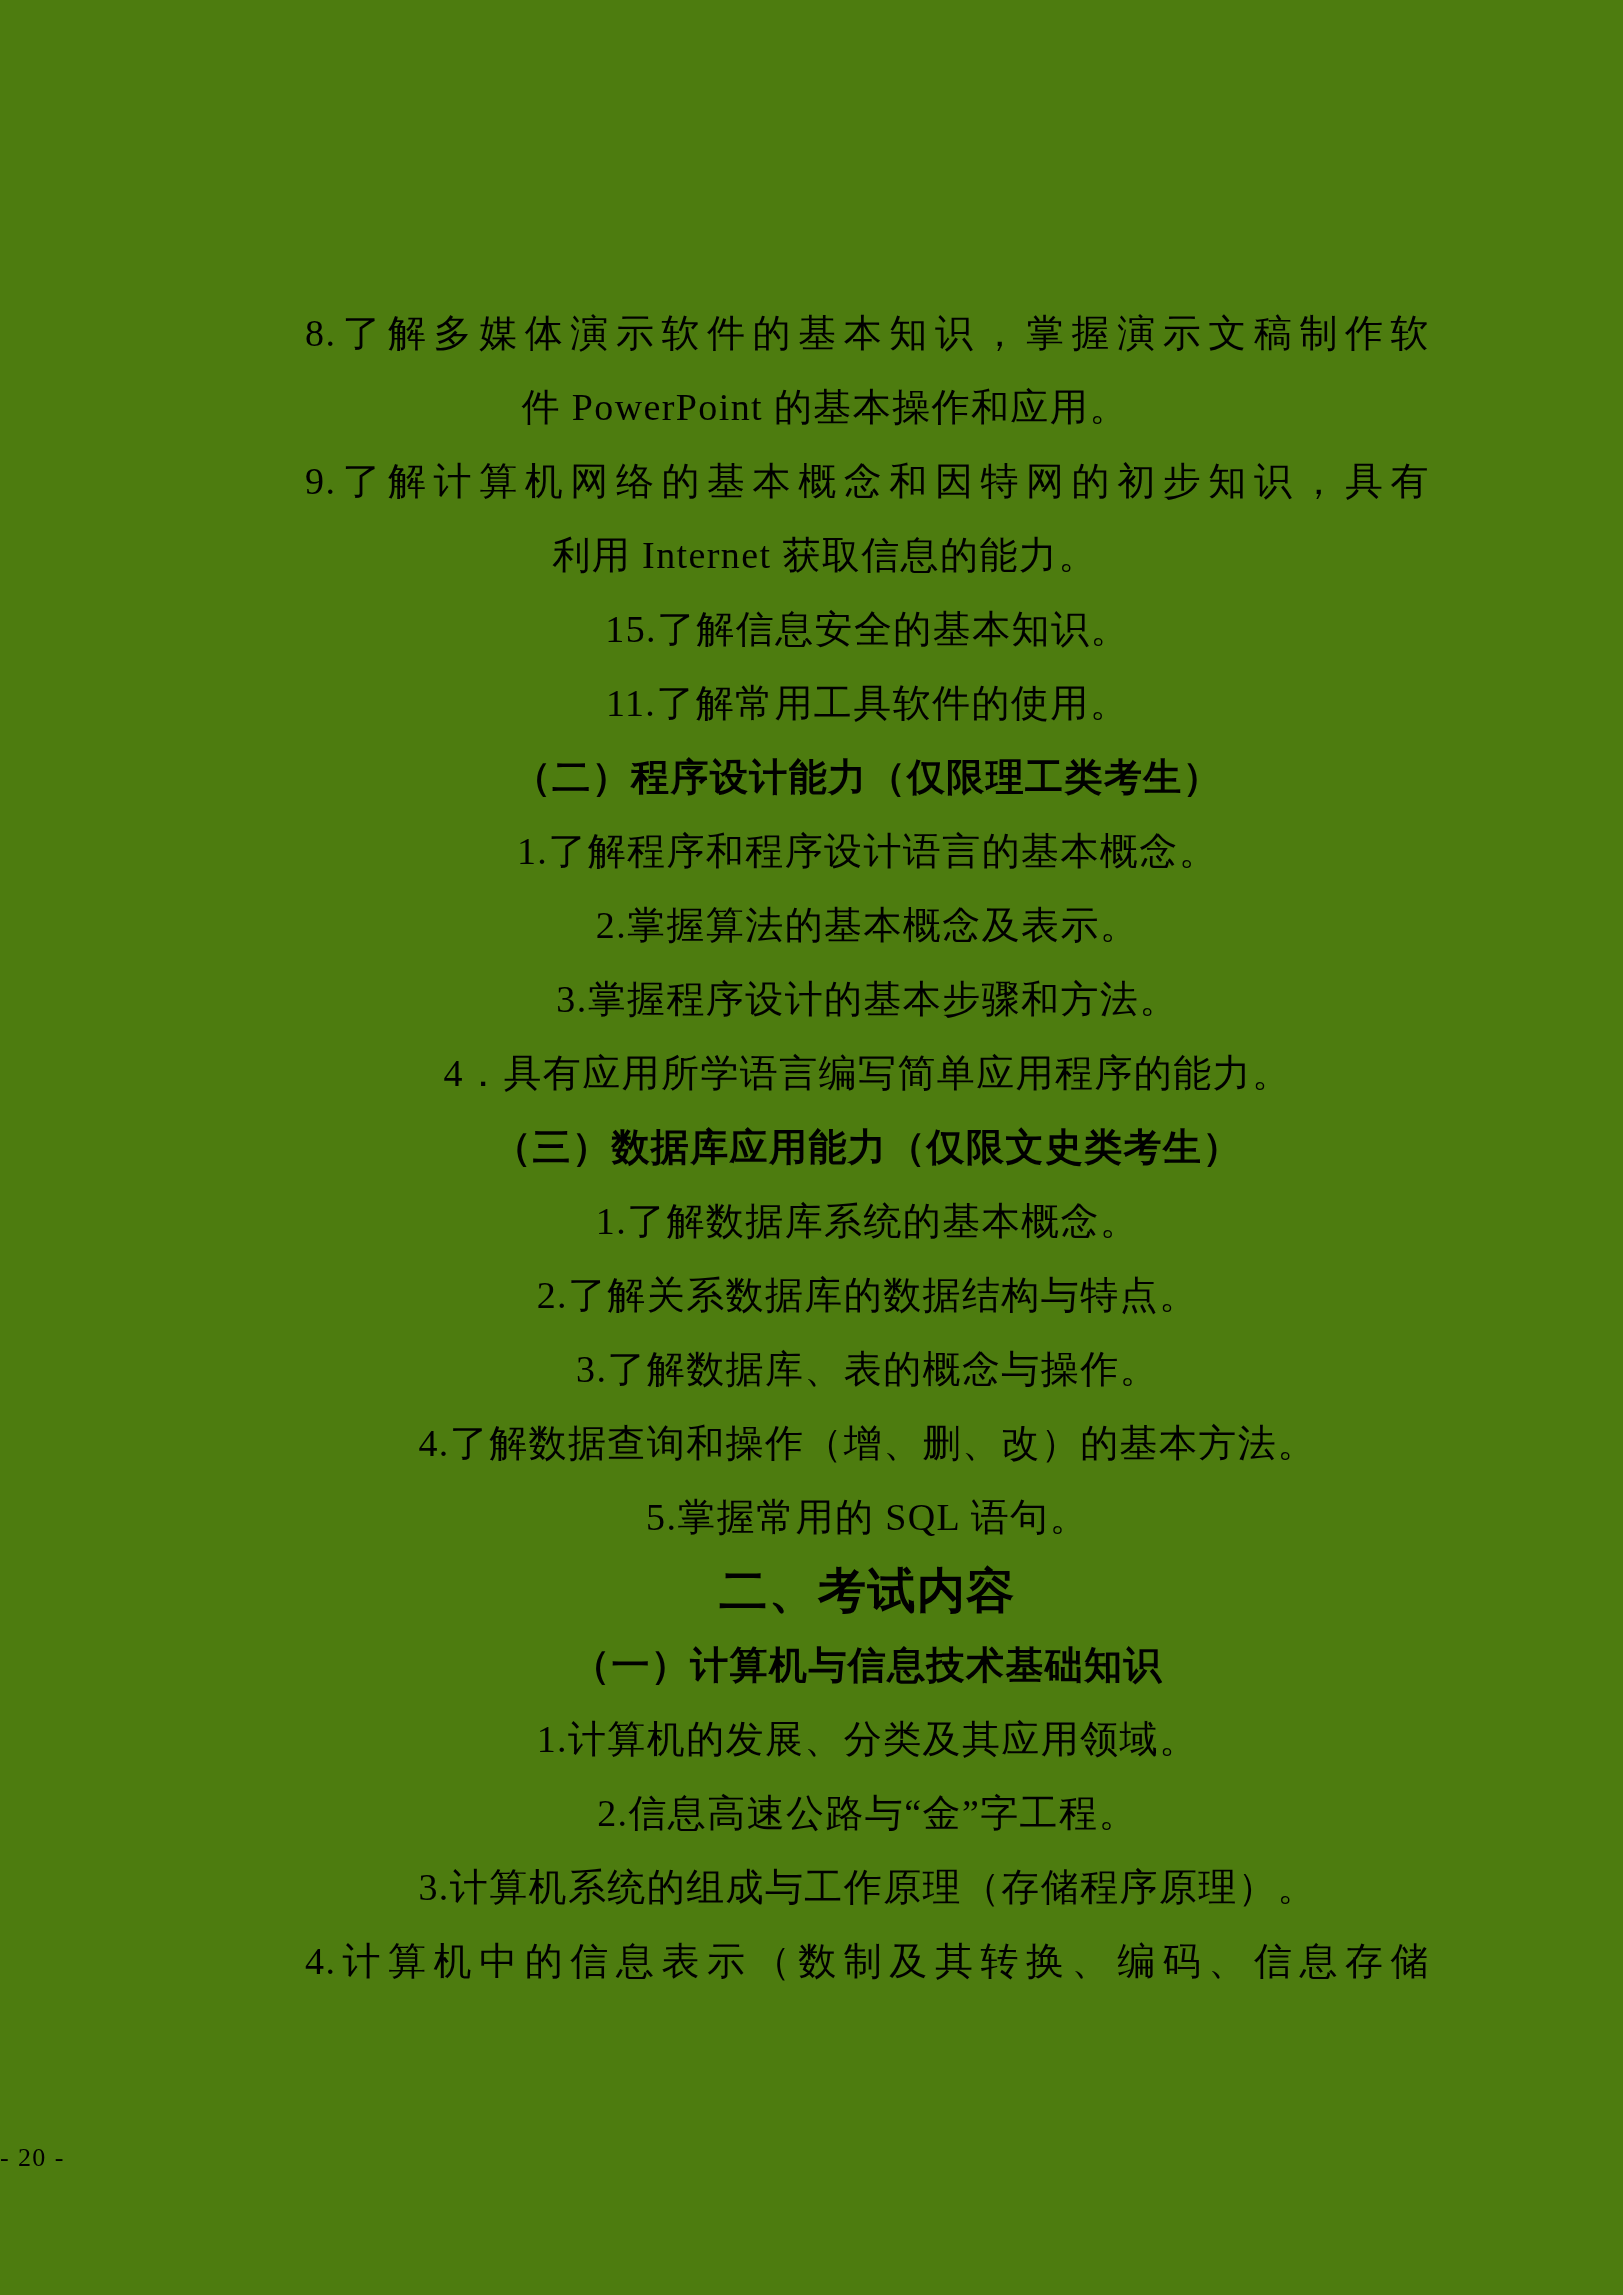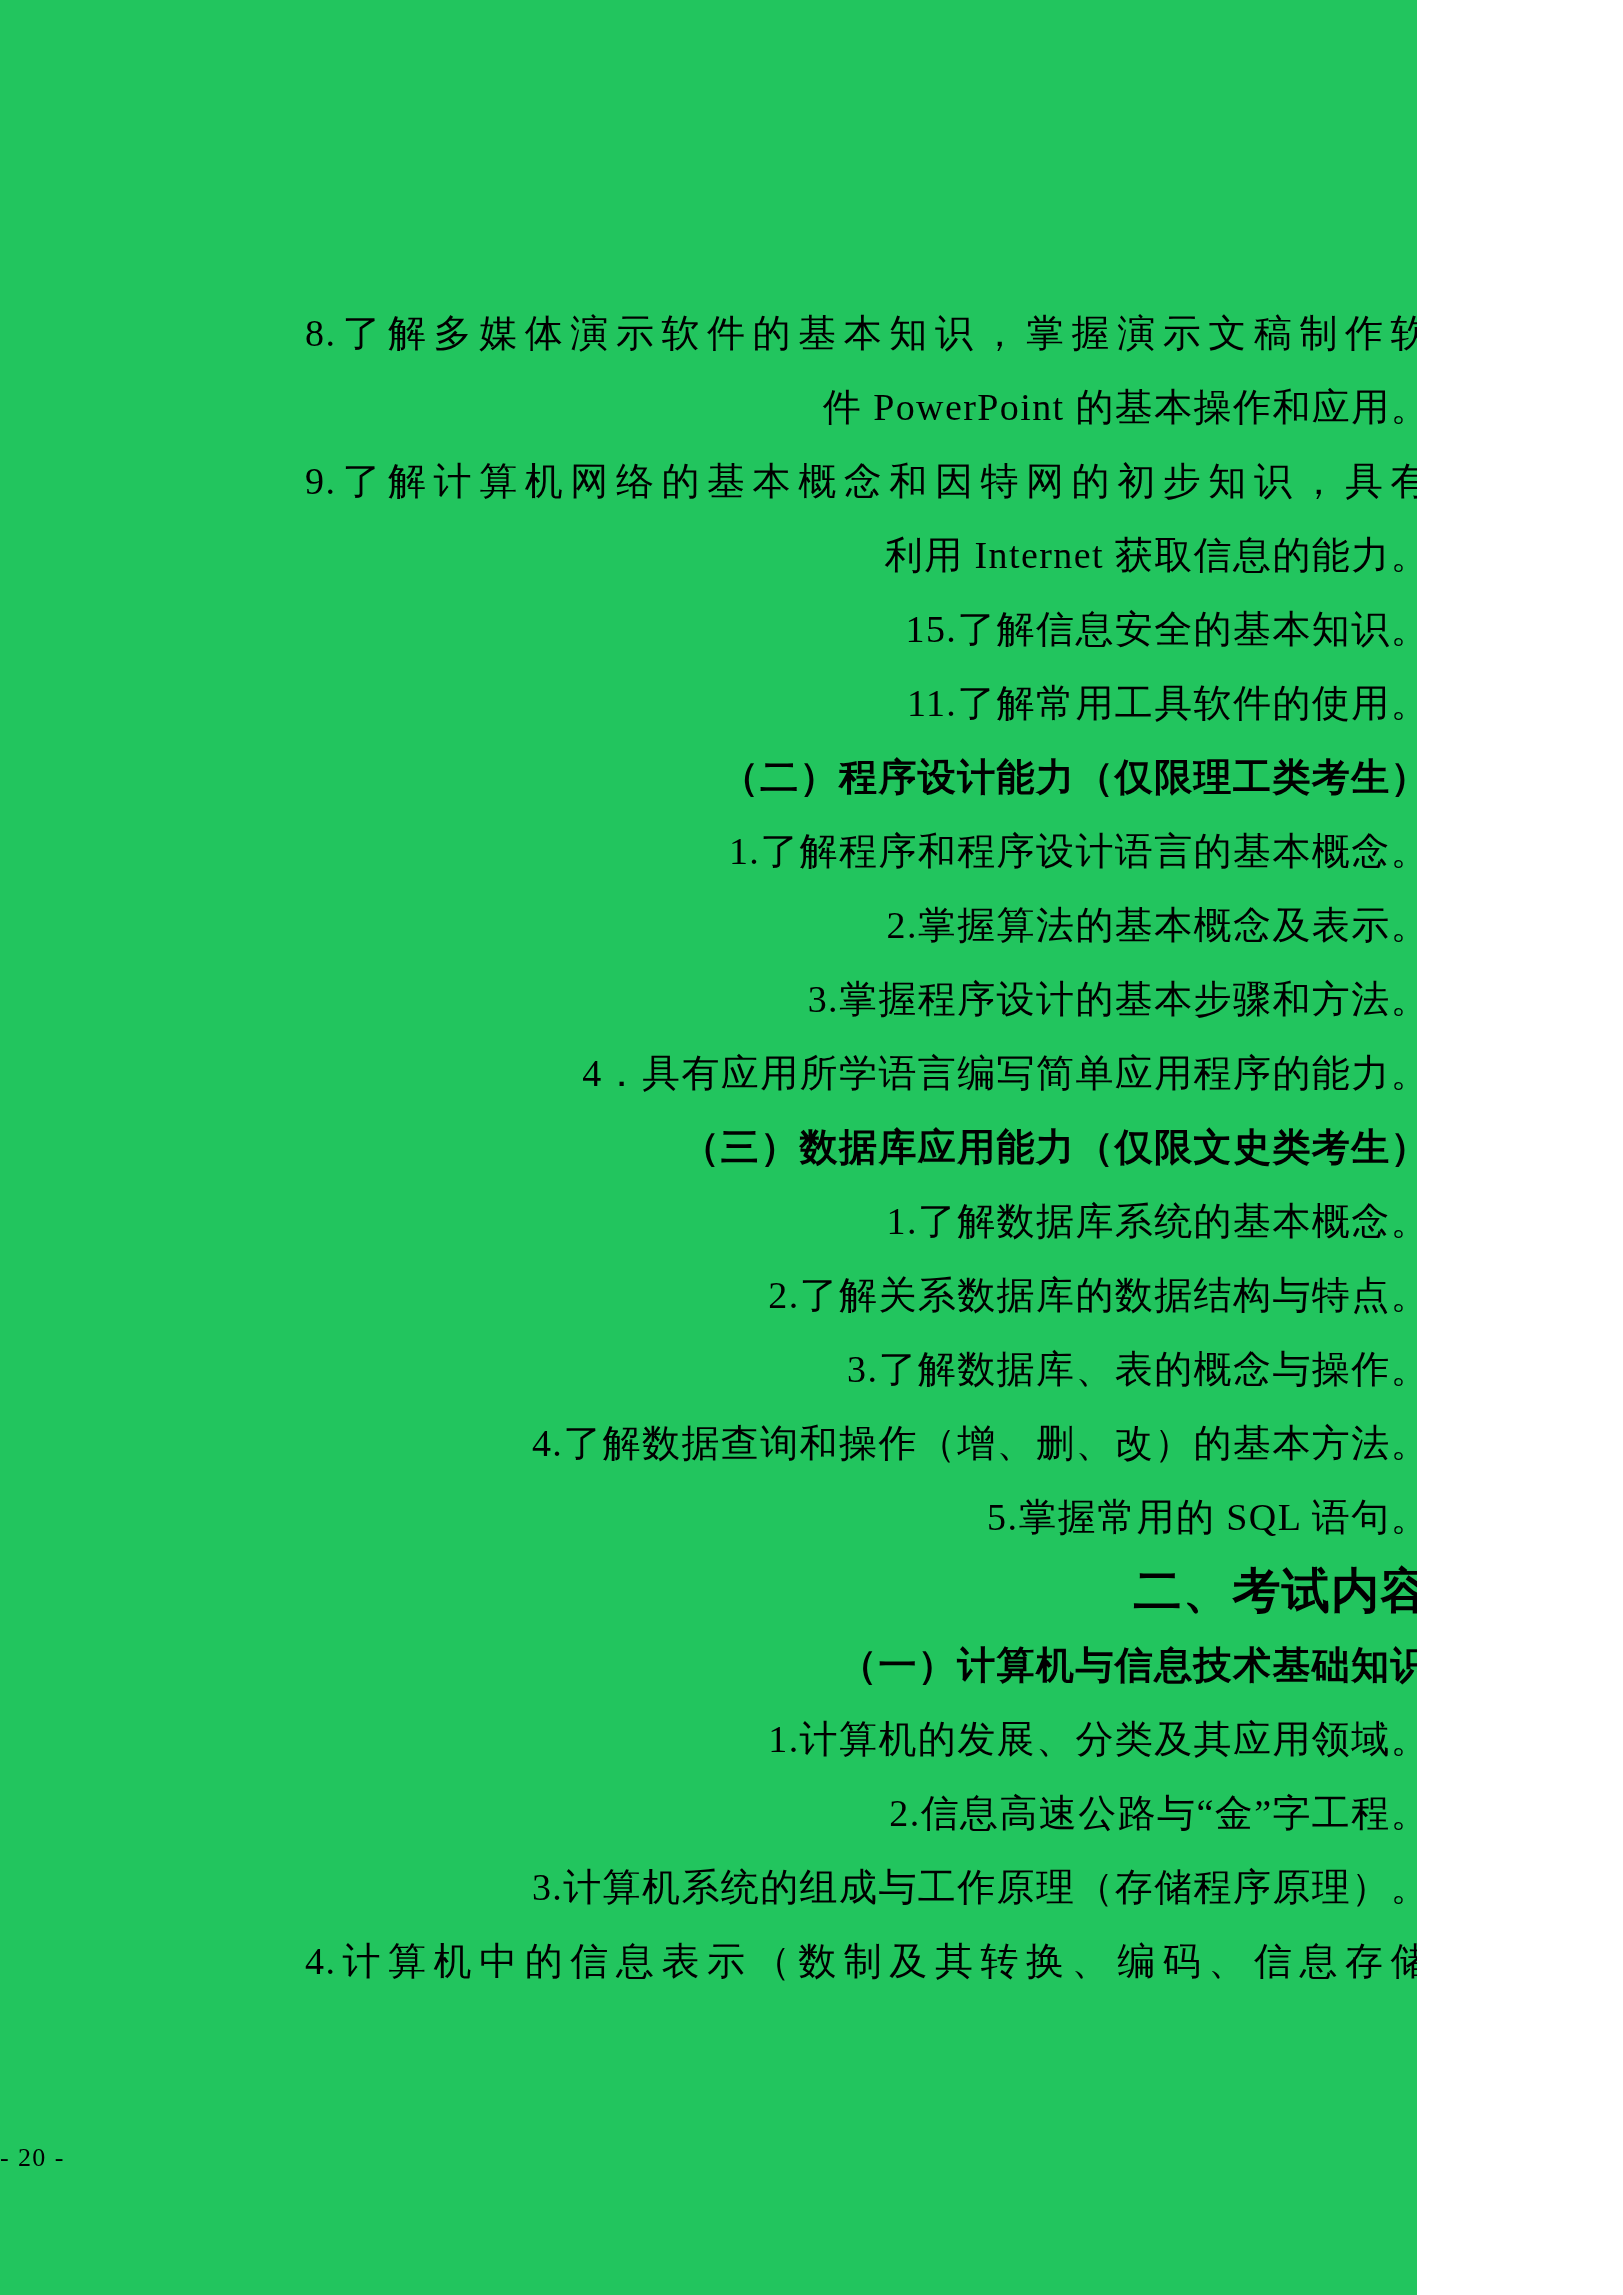--- a/index.html
+++ b/index.html
@@ -3,38 +3,38 @@
 <meta charset="utf-8">
 <title></title>
 <style>
   html, body {
     margin: 0;
     padding: 0;
     background: #ffffff;
   }
   .page {
     position: relative;
-    width: 1417px;
+    width: 1623px;
     height: 2295px;
-    background: #22c55e;
+    background: #4d7c0f;
     color: #000000;
     font-family: "Liberation Serif", "DejaVu Serif", serif;
     overflow: hidden;
   }
   .content {
     position: absolute;
     left: 220px;
     top: 296px;
     width: 1210px;
   }
   .line {
     font-size: 38px;
     line-height: 74px;
     letter-spacing: 1.4px;
-    text-align: right;
+    text-align: center;
     white-space: normal;
     overflow: visible;
   }
   
   .line.indent {
     text-indent: 85px;
   }
   
   .line.fill {
     text-align: justify;

